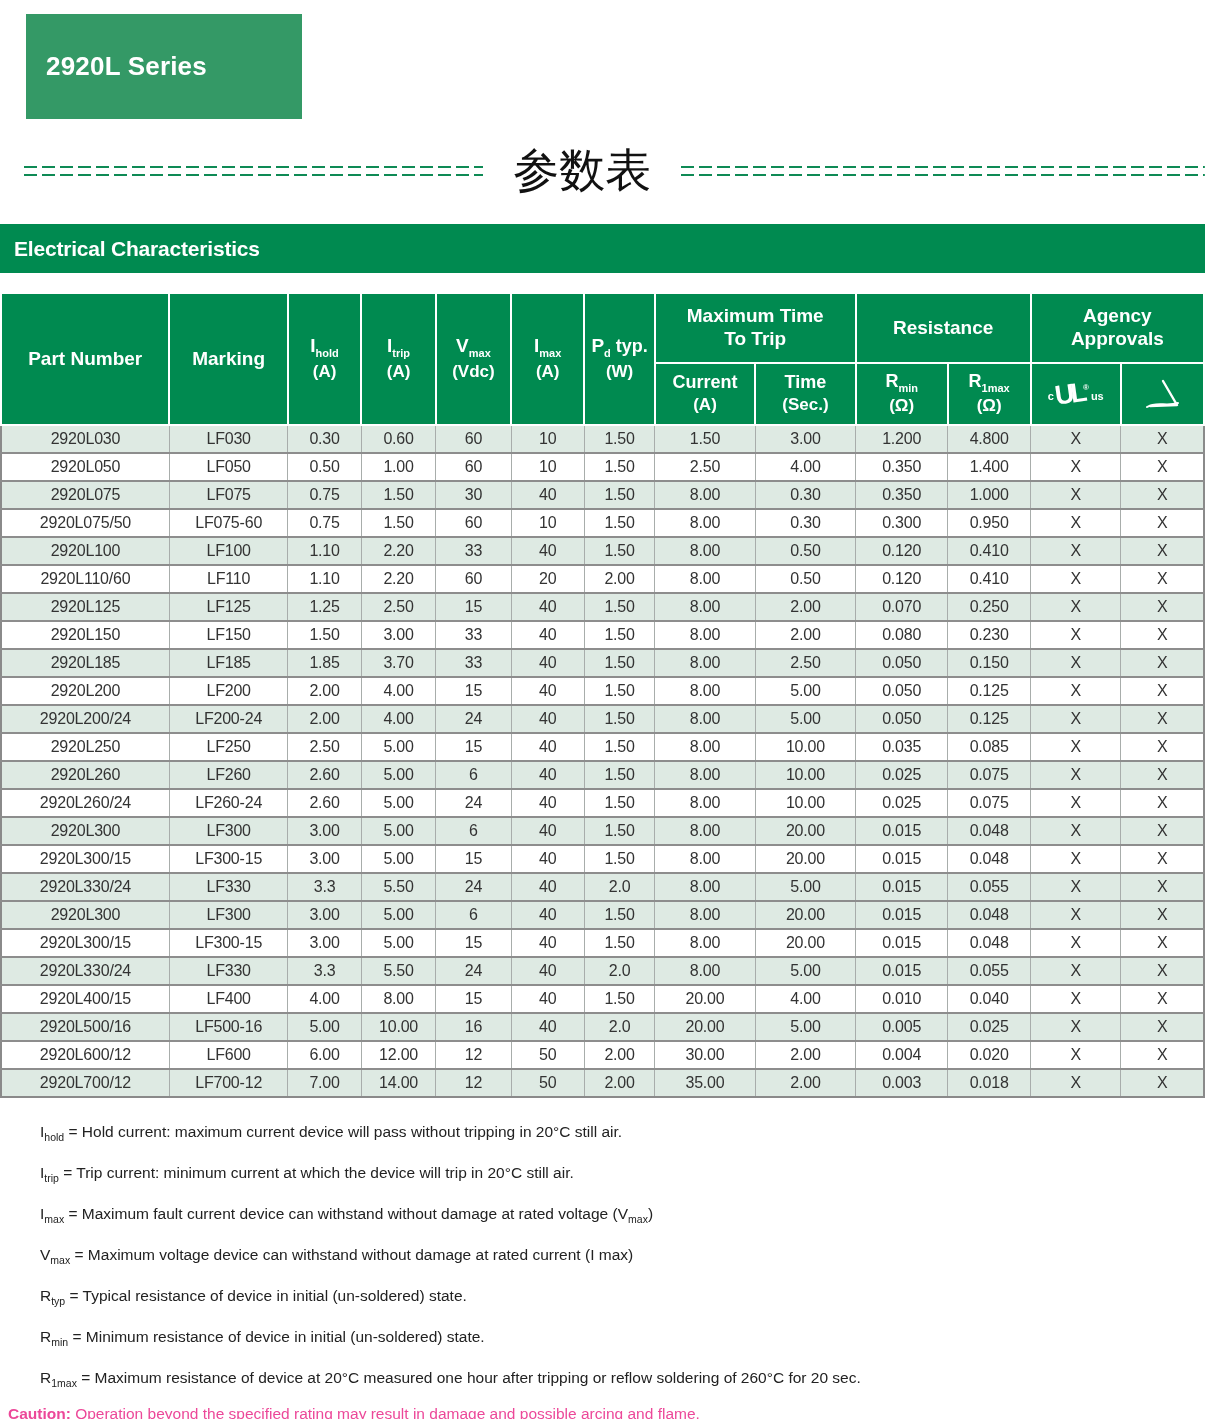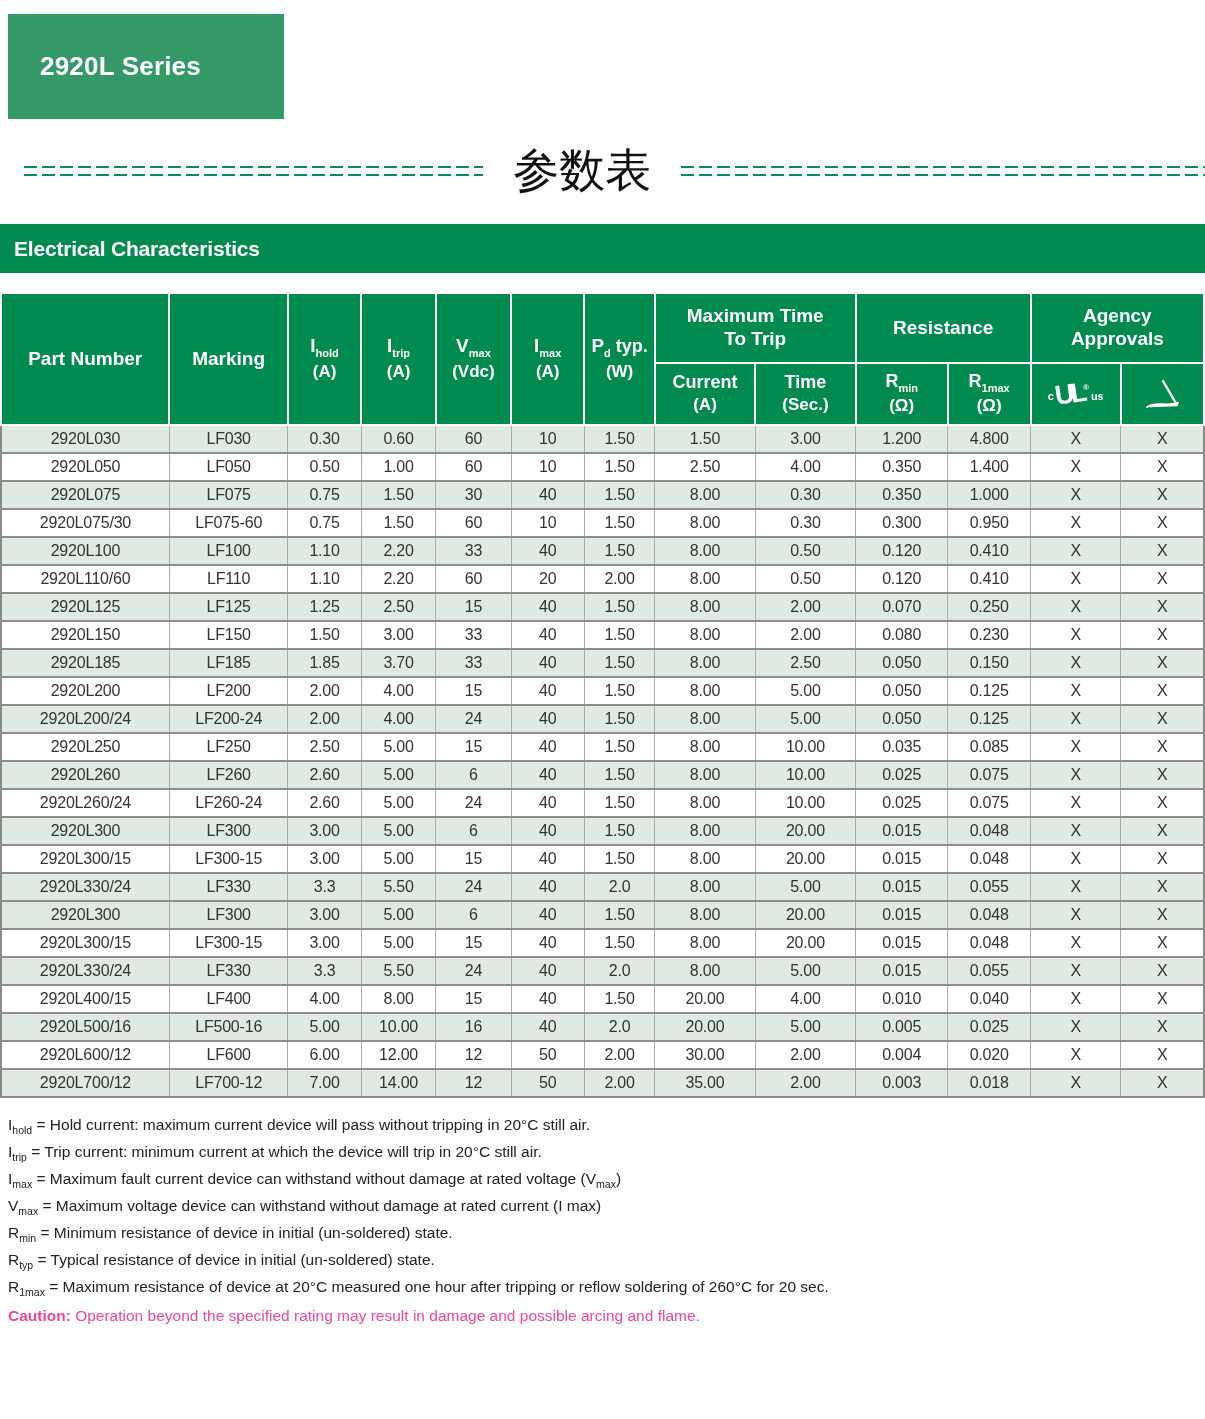--- a/index.html
+++ b/index.html
@@ -6,25 +6,25 @@
   body {
     width: 1205px; height: 1419px;
     background: #ffffff;
     font-family: "Liberation Sans", sans-serif;
     color: #333;
   }
   .page { width: 1205px; padding: 0; }
 
   
   .series-box {
-    margin: 14px 0 0 8px;
+    margin: 14px 0 0 26px;
     width: 276px; height: 105px;
     background: #349966;
     display: flex; align-items: center;
-    padding-left: 32px;
+    padding-left: 20px;
   }
   .series-box span { color: #fff; font-size: 26px; font-weight: bold; letter-spacing: 0.2px; }
 
   
   .title-band { margin-top: 26px; display: flex; align-items: center; height: 52px; padding-left: 24px; }
   .dash {
     height: 10px; flex-basis: 0;
     background:
       repeating-linear-gradient(90deg,#0e8a55 0 13px,transparent 13px 18px) top/100% 2px no-repeat,
       repeating-linear-gradient(90deg,#0e8a55 0 13px,transparent 13px 18px) bottom/100% 2px no-repeat;
@@ -75,21 +75,21 @@
   
   .ul-mark { display: inline-flex; align-items: flex-end; justify-content: center; color: #fff; }
   .ul-c   { font-size: 11px; font-weight: bold; margin: 0 1px 3px 0; }
   .ul-core{ font-size: 27px; font-weight: bold; letter-spacing: -4px; transform: rotate(-8deg); display: inline-block; line-height: 0.9; }
   .ul-reg { font-size: 8px; margin-bottom: 14px; }
   .ul-us  { font-size: 11px; font-weight: bold; margin: 0 0 3px 2px; }
   .tri-svg { display: block; margin: 0 auto; }
 
   
   .notes { margin: 16px 0 0 8px; }
-  .note { font-size: 15.5px; line-height: 21px; color: #222; }
+  .note { font-size: 15.5px; line-height: 36px; color: #222; margin-left: 32px; }
   .note sub { font-size: 10.5px; vertical-align: -4px; letter-spacing: 0; }
   .caution { margin: 0 0 0 8px; font-size: 15.5px; line-height: 26px; color: #ec4899; }
   .caution b { font-weight: bold; }
 </style>
 </head>
 <body>
 
 <div class="page">
 
   <div class="series-box">
@@ -229,21 +229,21 @@
           <td>40</td>
           <td>1.50</td>
           <td>8.00</td>
           <td>0.30</td>
           <td>0.350</td>
           <td>1.000</td>
           <td>X</td>
           <td>X</td>
         </tr>
         <tr>
-          <td>2920L075/30</td>
+          <td>2920L075/50</td>
           <td>LF075-60</td>
           <td>0.75</td>
           <td>1.50</td>
           <td>60</td>
           <td>10</td>
           <td>1.50</td>
           <td>8.00</td>
           <td>0.30</td>
           <td>0.300</td>
           <td>0.950</td>
@@ -551,21 +551,21 @@
           <td>X</td>
         </tr>
       </tbody>
   </table>
 
   <div class="notes">
       <div class="note"><span>I</span><sub>hold</sub><span> = Hold current: maximum current device will pass without tripping in 20°C still air.</span></div>
       <div class="note"><span>I</span><sub>trip</sub><span> = Trip current: minimum current at which the device will trip in 20°C still air.</span></div>
       <div class="note"><span>I</span><sub>max</sub><span> = Maximum fault current device can withstand without damage at rated voltage (V</span><sub>max</sub><span>)</span></div>
       <div class="note"><span>V</span><sub>max</sub><span> = Maximum voltage device can withstand without damage at rated current (I max)</span></div>
+      <div class="note"><span>R</span><sub>typ</sub><span> = Typical resistance of device in initial (un-soldered) state.</span></div>
       <div class="note"><span>R</span><sub>min</sub><span> = Minimum resistance of device in initial (un-soldered) state.</span></div>
-      <div class="note"><span>R</span><sub>typ</sub><span> = Typical resistance of device in initial (un-soldered) state.</span></div>
       <div class="note"><span>R</span><sub>1max</sub><span> = Maximum resistance of device at 20°C measured one hour after tripping or reflow soldering of 260°C for 20 sec.</span></div>
     </div>
   <div class="caution">
     <b>Caution:</b><span> Operation beyond the specified rating may result in damage and possible arcing and flame.</span>
   </div>
 
 </div>
 
 </body></html>

